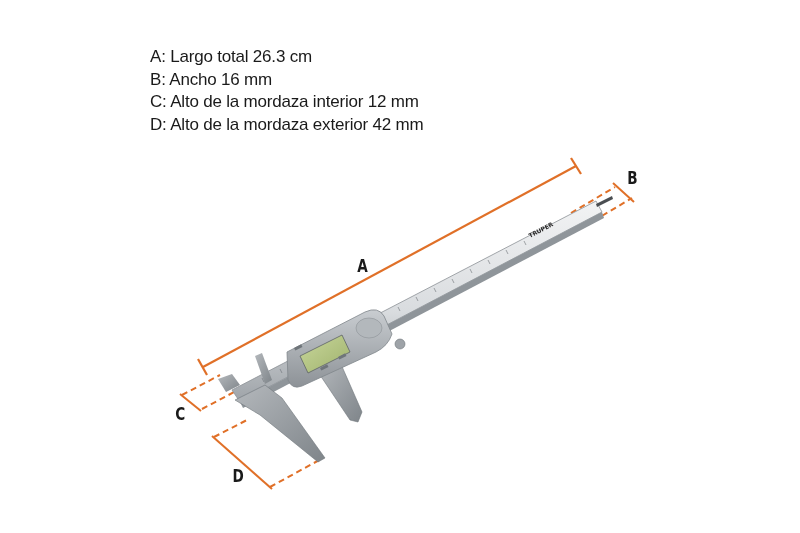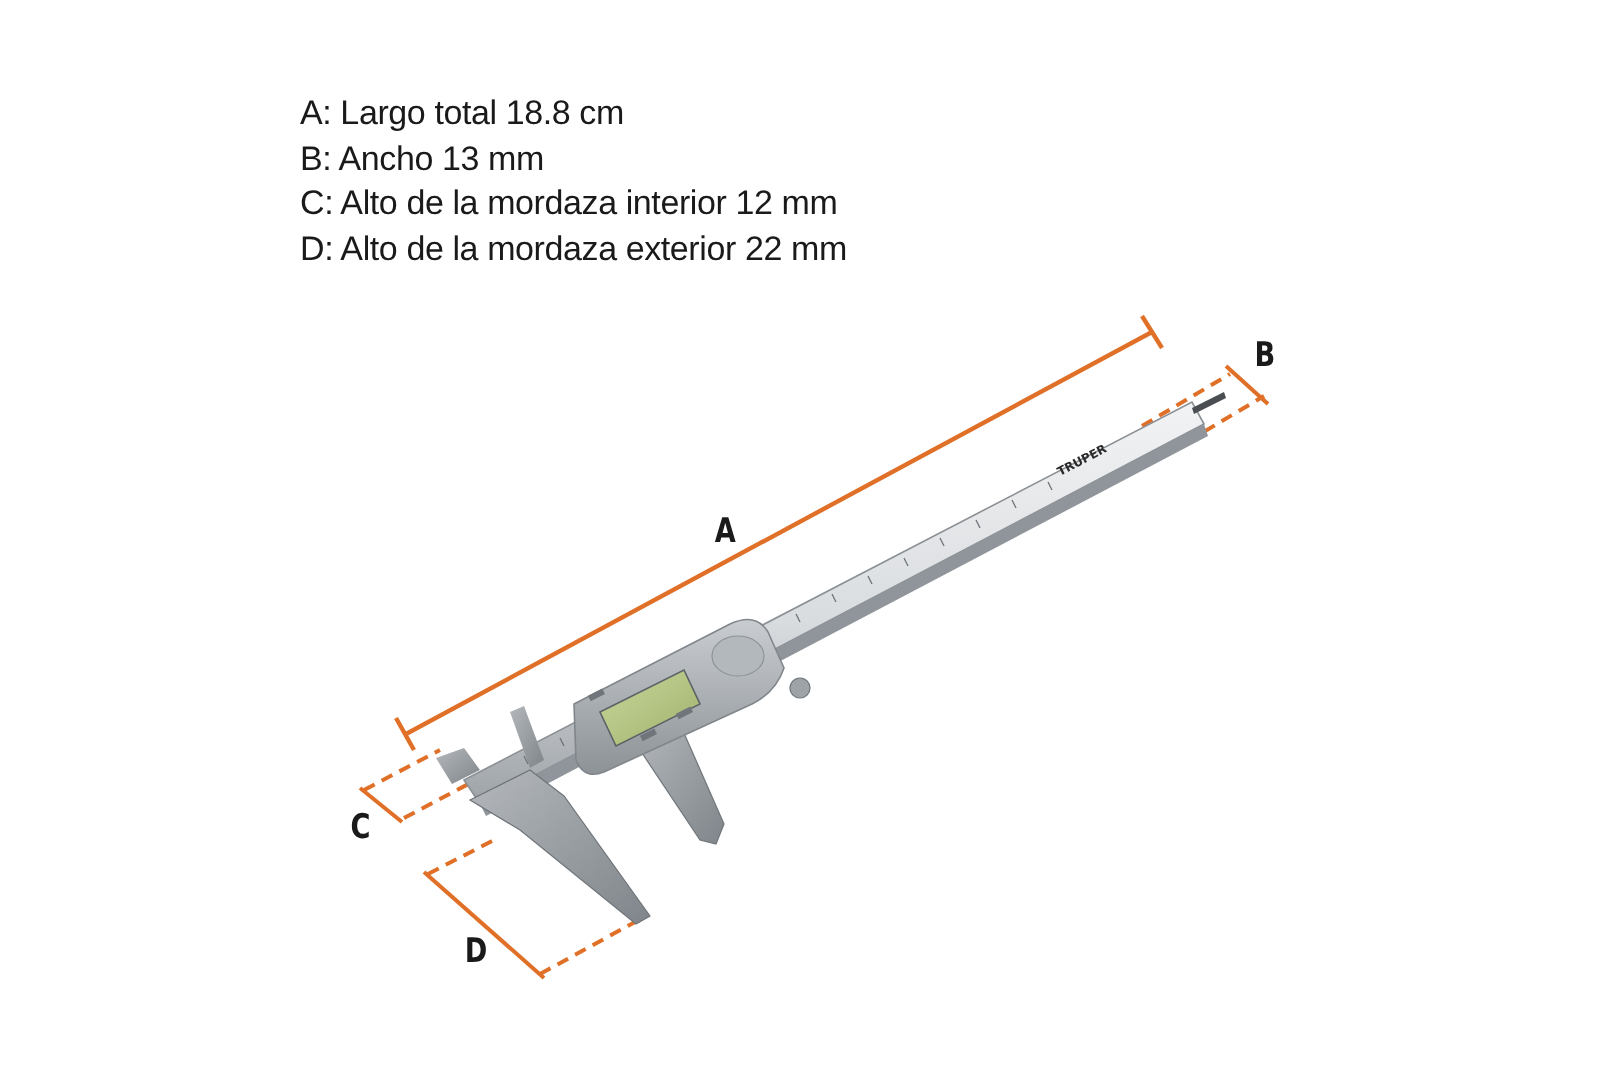--- a/index.html
+++ b/index.html
@@ -9,24 +9,24 @@
   .specs li { font-size: 17px; line-height: 22.5px; color: #1a1a1a; letter-spacing: -0.2px;
               font-family: "Liberation Sans Narrow", "Liberation Sans", sans-serif; }
   .diagram { position: absolute; left: 0; top: 0; width: 800px; height: 533px; }
   .dim-label { position: absolute; font-size: 17px; font-weight: bold; color: #1a1a1a;
                font-family: "DejaVu Sans", sans-serif; transform: scaleX(0.8); }
 </style>
 </head>
 <body>
 
 <ul class="specs">
-  <li>A: Largo total 18.8 cm</li>
-  <li>B: Ancho 13 mm</li>
+  <li>A: Largo total 26.3 cm</li>
+  <li>B: Ancho 16 mm</li>
   <li>C: Alto de la mordaza interior 12 mm</li>
-  <li>D: Alto de la mordaza exterior 22 mm</li>
+  <li>D: Alto de la mordaza exterior 42 mm</li>
 </ul>
 
 <svg class="diagram" viewBox="0 0 800 533" xmlns="http://www.w3.org/2000/svg">
   <defs>
     <linearGradient id="beamGrad" x1="0" y1="0" x2="0" y2="1">
       <stop offset="0" stop-color="#f2f3f4"></stop>
       <stop offset="0.55" stop-color="#d9dcdf"></stop>
       <stop offset="1" stop-color="#9ea3a8"></stop>
     </linearGradient>
     <linearGradient id="bodyGrad" x1="0" y1="0" x2="0" y2="1">

